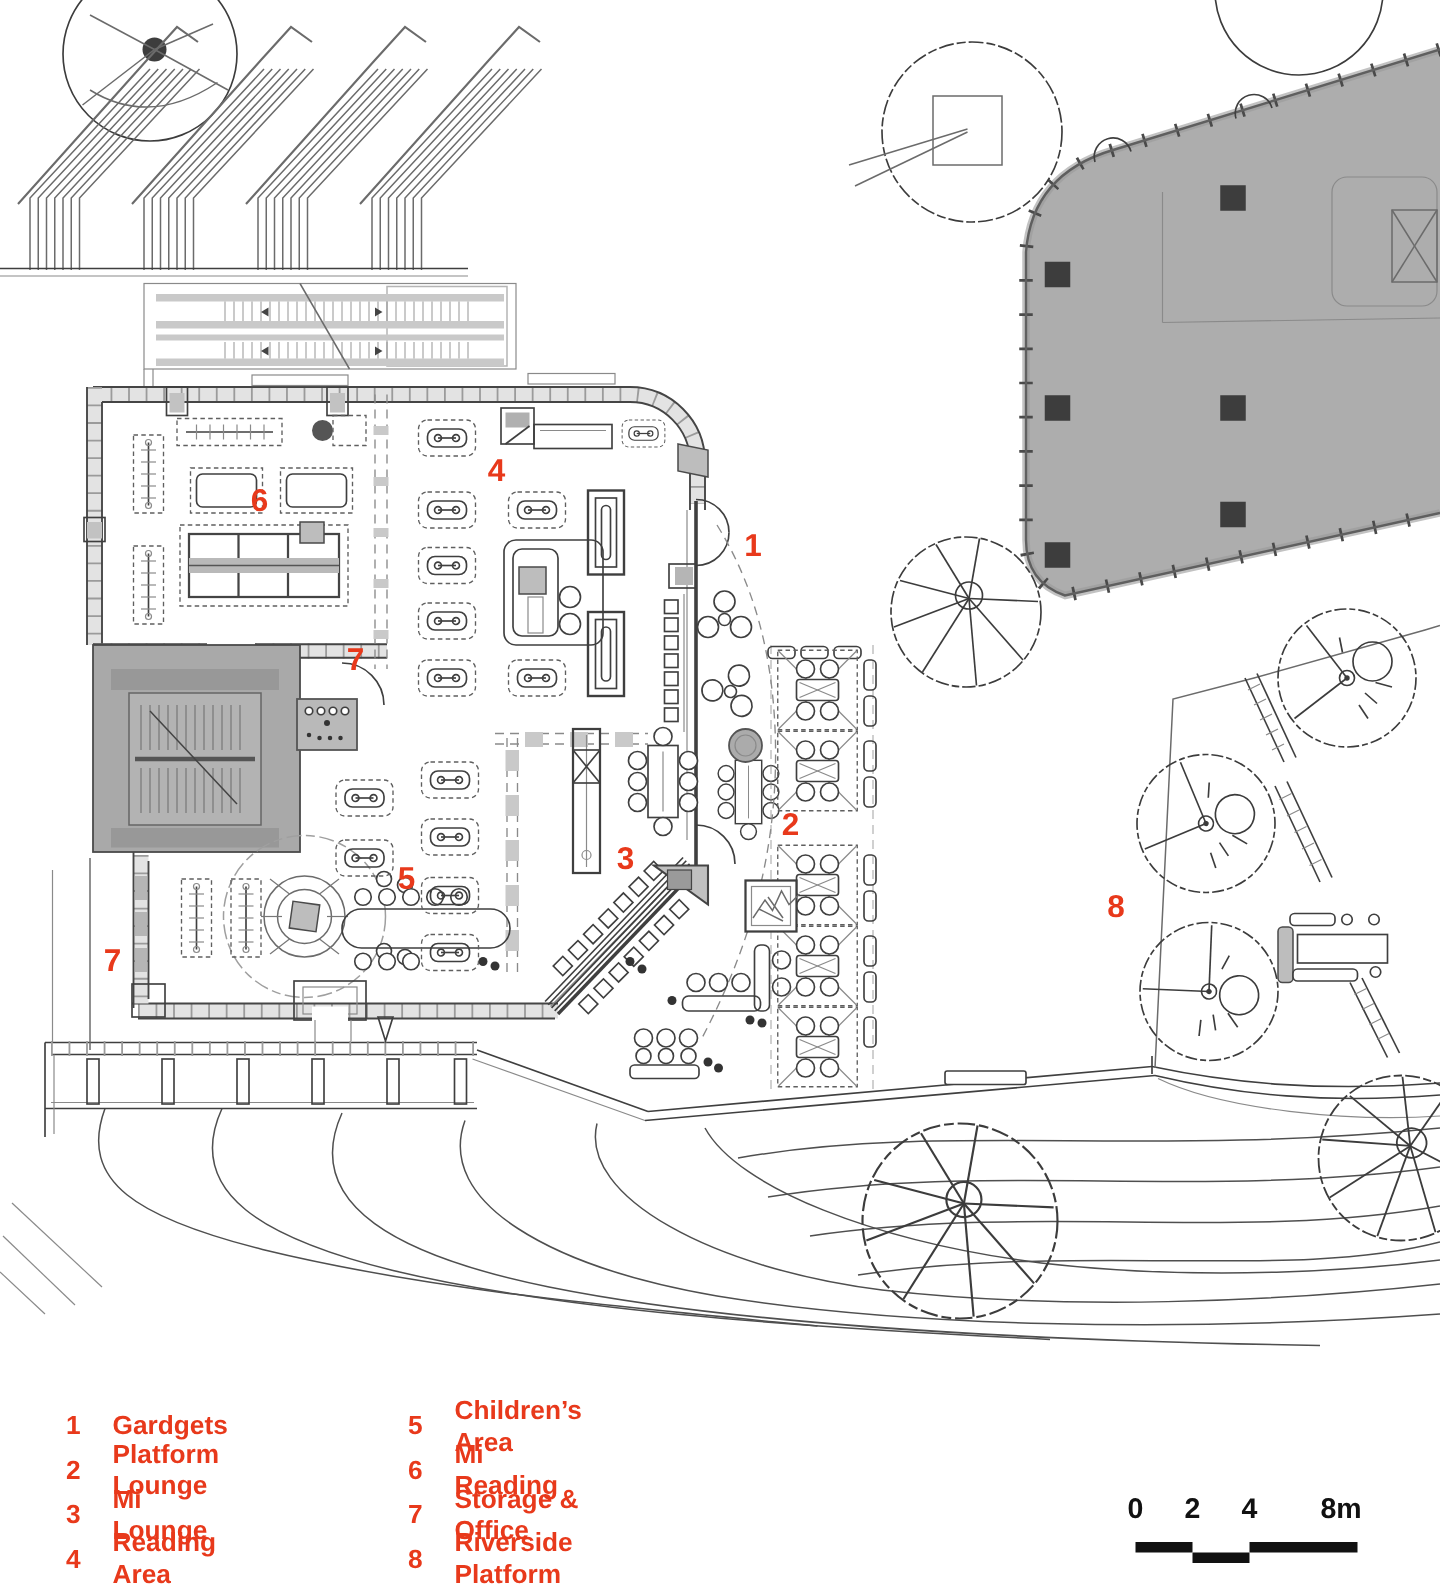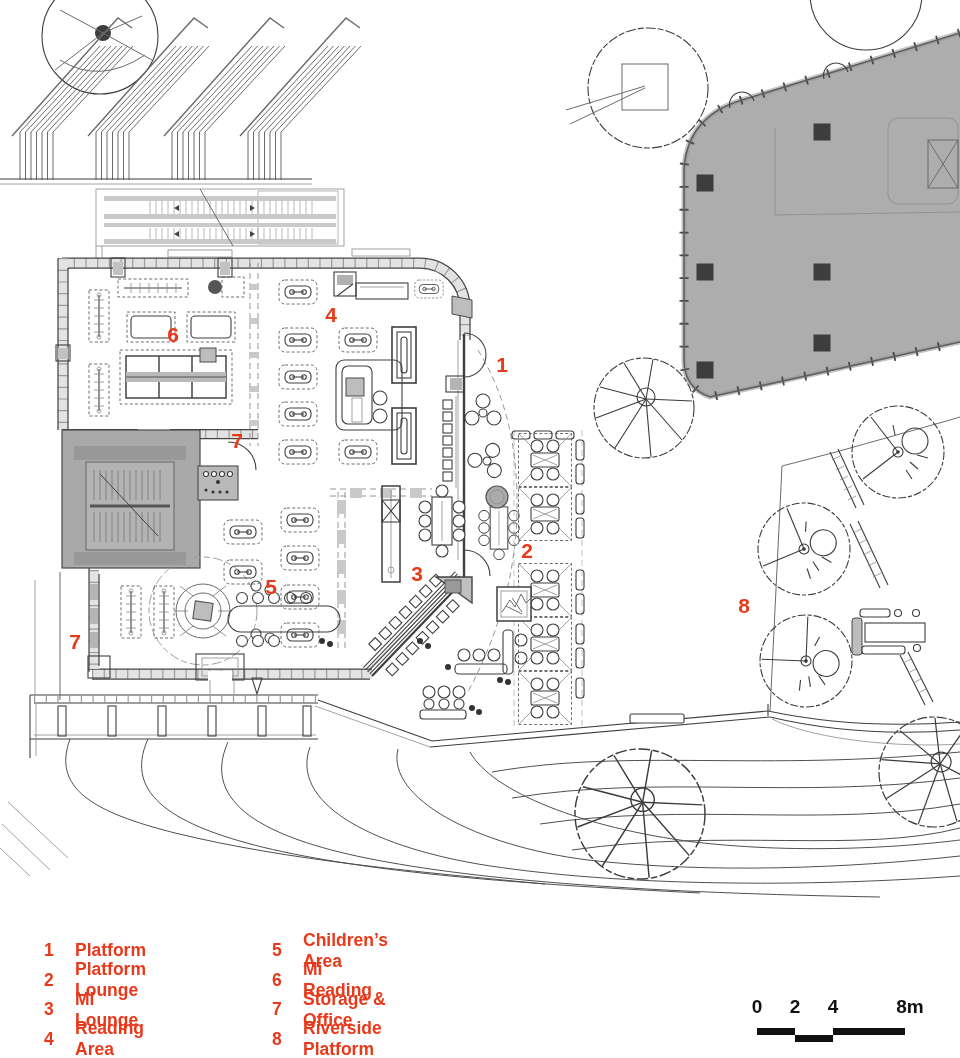--- a/index.html
+++ b/index.html
@@ -727,21 +727,21 @@
 <div class="marker" style="left: 271px; top: 586px;">5</div>
 <div class="marker" style="left: 173px; top: 334px;">6</div>
 <div class="marker" style="left: 237px; top: 440px;">7</div>
 <div class="marker" style="left: 75px; top: 641px;">7</div>
 <div class="marker" style="left: 744px; top: 605px;">8</div>
 
 <div class="legend">
   <div class="legend-col" style="left:44px;">
     <div class="legend-row">
       <span class="legend-num">1</span>
-      <span>Platform</span>
+      <span>Gardgets</span>
     </div>
     <div class="legend-row">
       <span class="legend-num">2</span>
       <span>Platform Lounge</span>
     </div>
     <div class="legend-row">
       <span class="legend-num">3</span>
       <span>Mi Lounge</span>
     </div>
     <div class="legend-row">
@@ -766,19 +766,19 @@
       <span class="legend-num">8</span>
       <span>Riverside Platform</span>
     </div>
   </div>
 </div>
 
 <div class="scalebar">
   <span class="tick" style="left:9px;">0</span>
   <span class="tick" style="left:47px;">2</span>
   <span class="tick" style="left:85px;">4</span>
-  <span class="tick" style="left:162px;">8m</span>
+  <span class="tick" style="left:146px;">8m</span>
   <div class="sbseg" style="left:9px;top:32px;width:38px;"></div>
   <div class="sbseg" style="left:47px;top:39px;width:38px;"></div>
   <div class="sbseg" style="left:85px;top:32px;width:72px;"></div>
 </div>
 
 </div>
 
 </body></html>

